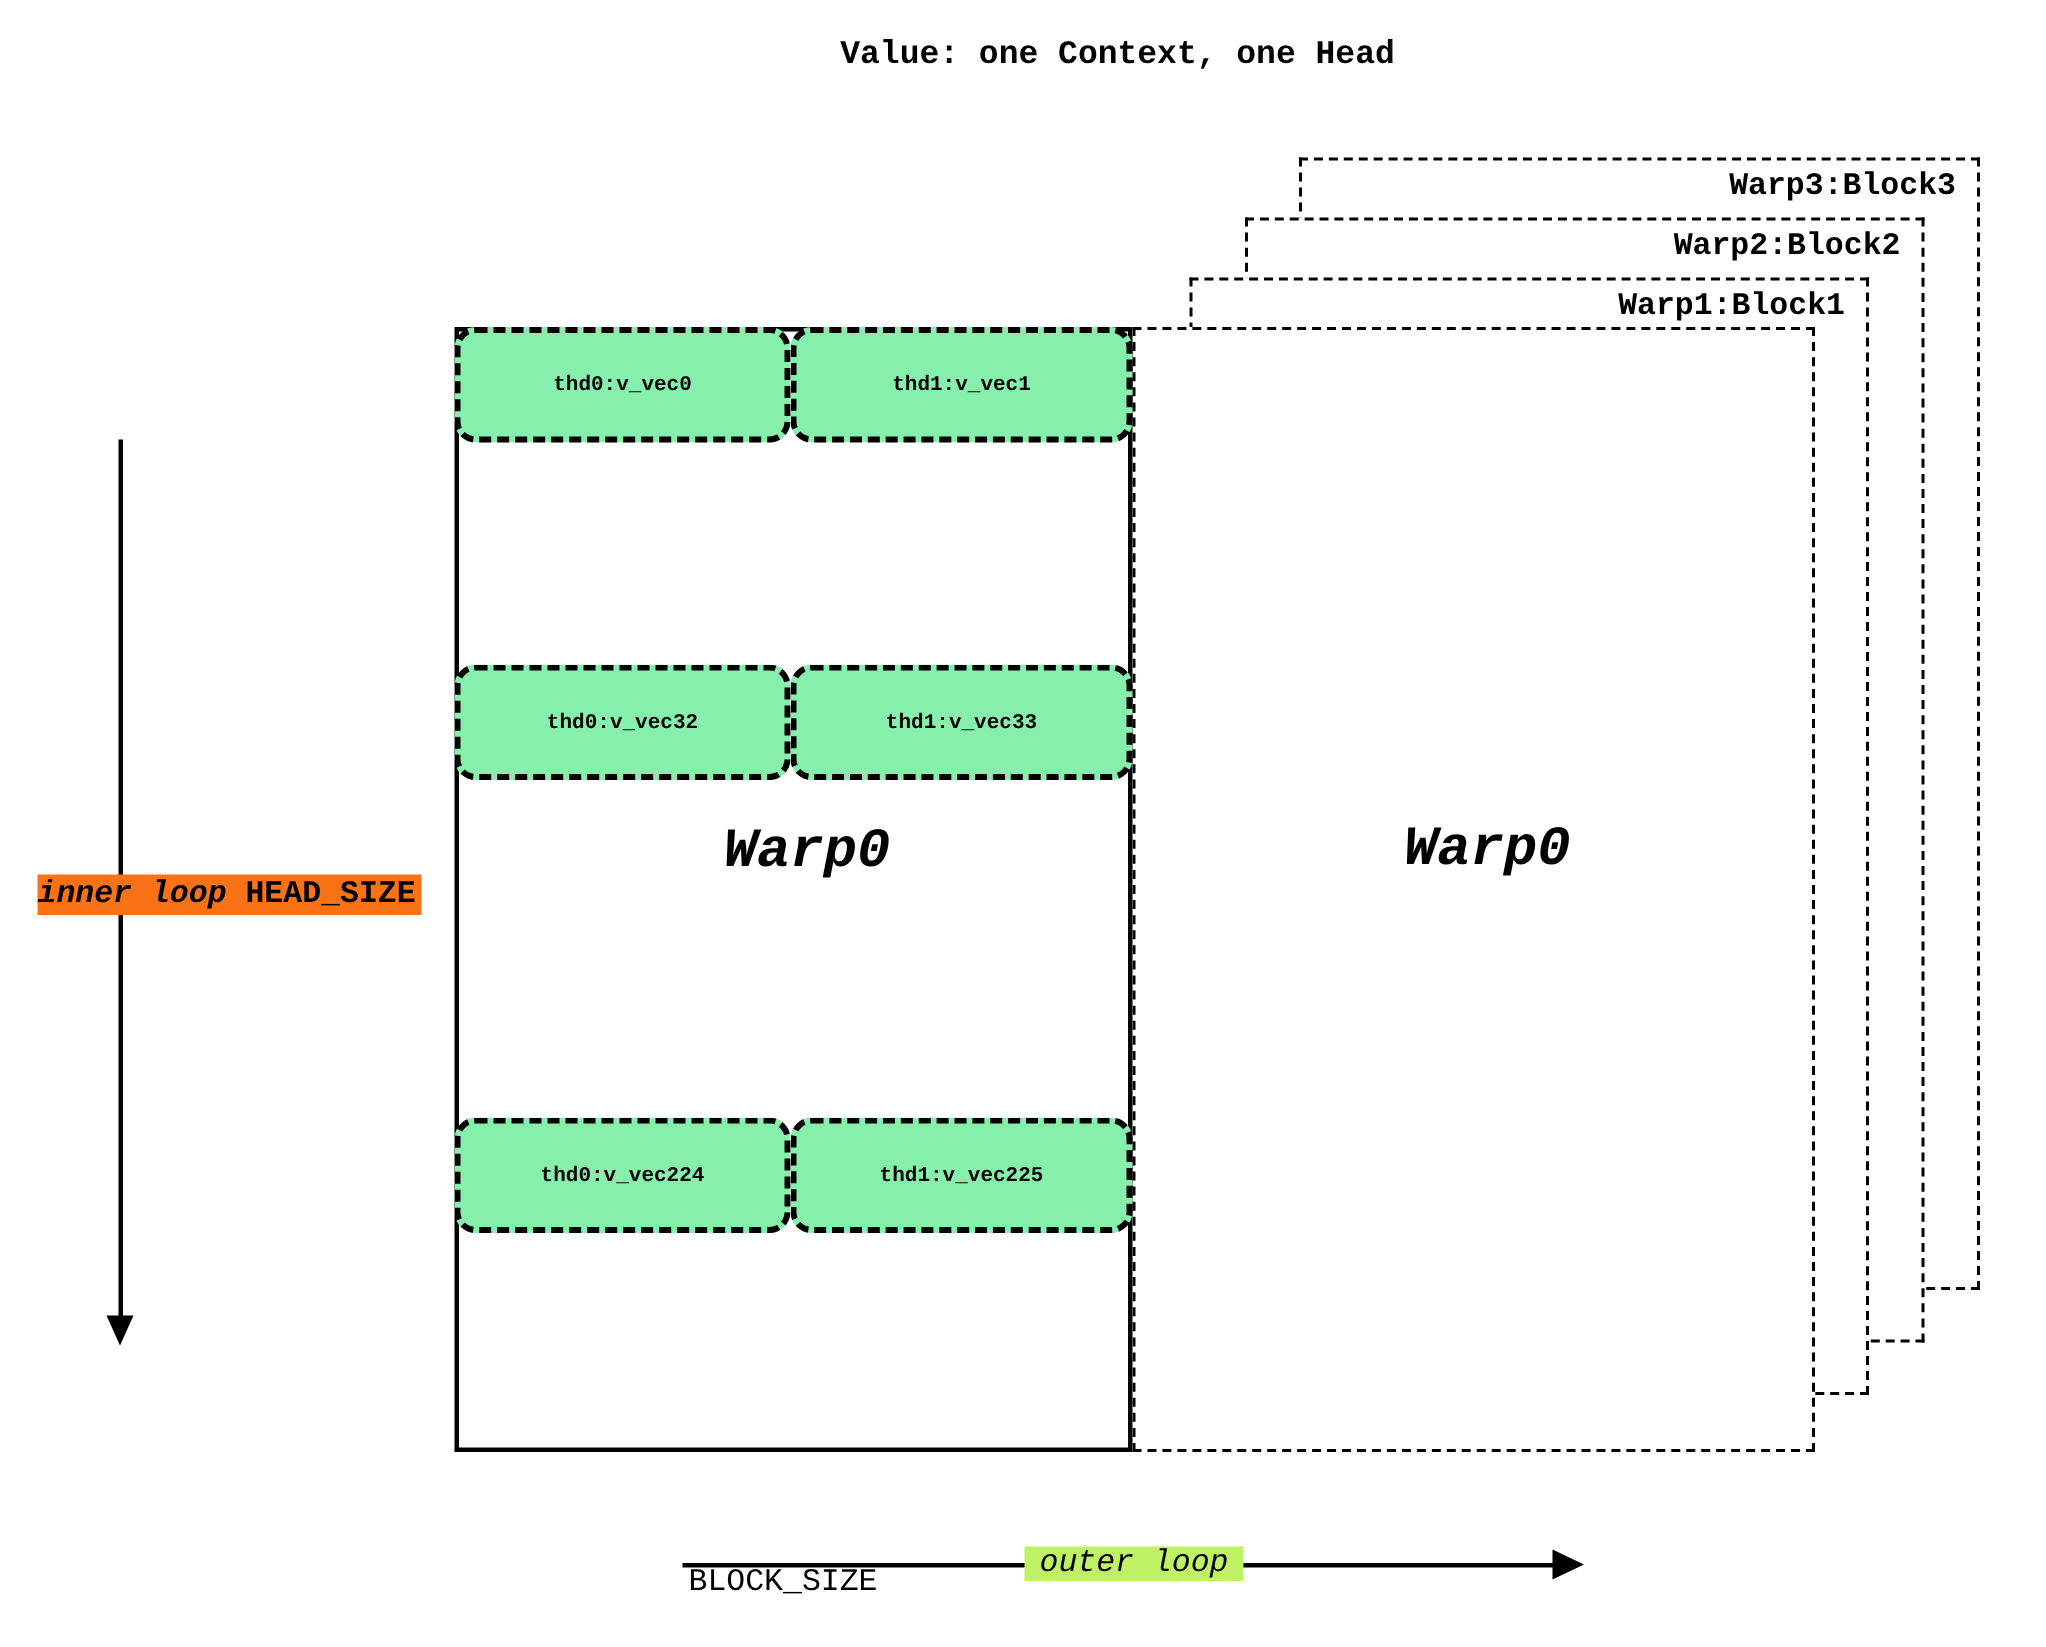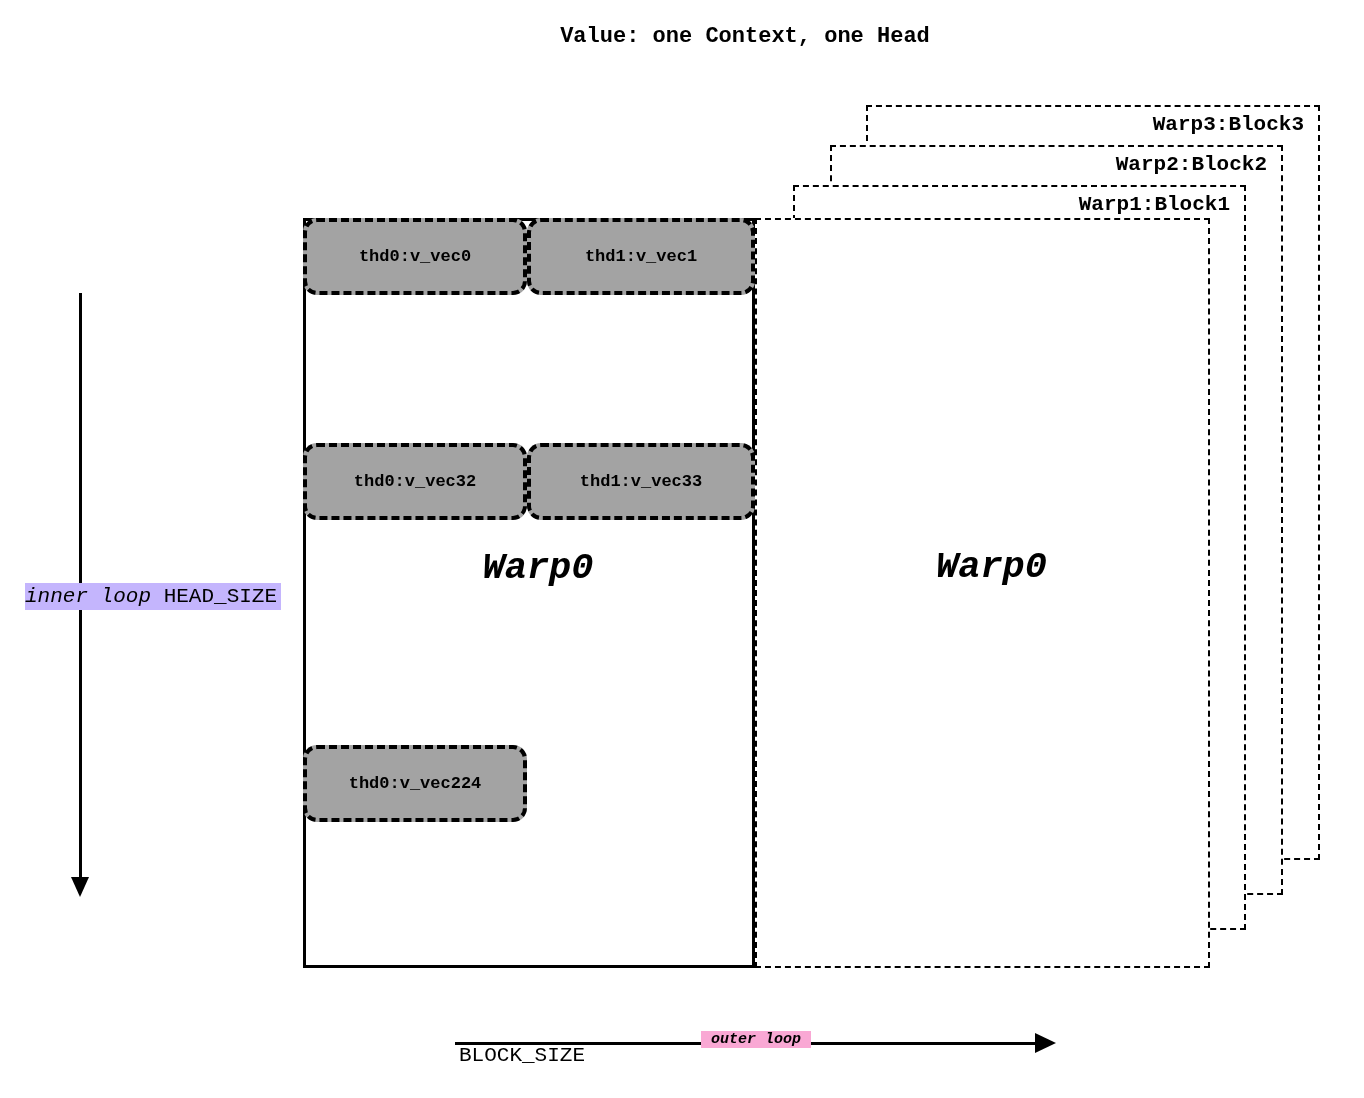--- a/index.html
+++ b/index.html
@@ -56,23 +56,23 @@
     white-space: nowrap;
     padding-left: 18px;
   }
   
   .vec-box {
     position: absolute;
     height: 77px;
     border: 4px dashed #000;
     border-radius: 14px;
     box-sizing: border-box;
-    background: #a3a3a3;
+    background: #86efac;
     display: flex; align-items: center; justify-content: center;
-    font-size: 17px; font-weight: bold;
+    font-size: 14px; font-weight: bold;
     white-space: nowrap;
   }
   .vec-left  { left: -3px;  width: 224px; }
   .vec-right { left: 221px; width: 228px; justify-content: center; }
   .row1 { top: -3px; }
   .row2 { top: 222px; }
   .row3 { top: 524px; }
   
   .v-line {
     position: absolute; left: 79px; top: 293px;
@@ -94,36 +94,36 @@
     position: absolute; left: 1035px; top: 1033px;
     width: 0; height: 0;
     border-top: 10px solid transparent;
     border-bottom: 10px solid transparent;
     border-left: 21px solid #000;
     z-index: 6;
   }
   
   .inner-label {
     position: absolute; left: 25px; top: 583px;
-    font-size: 21px; font-weight: normal;
-    background: #c4b5fd; padding: 2px 4px 2px 0;
+    font-size: 21px; font-weight: bold;
+    background: #f97316; padding: 2px 4px 2px 0;
     white-space: nowrap; z-index: 7;
   }
   .inner-label .it { font-style: italic; }
   .block-size-label {
     position: absolute; left: 522px; top: 1044px;
     transform: translateX(-50%);
     font-size: 21px; font-weight: normal;
     white-space: nowrap; z-index: 7;
   }
   .outer-label {
     position: absolute; left: 756px; top: 1031px;
     transform: translateX(-50%);
-    font-size: 15px; font-weight: bold; font-style: italic;
-    background: #f9a8d4; padding: 0 10px;
+    font-size: 21px; font-weight: normal; font-style: italic;
+    background: #bef264; padding: 0 10px;
     white-space: nowrap; z-index: 7;
   }
 </style>
 </head>
 <body>
 
 <div class="canvas">
 
   <div class="title">Value: one Context, one Head</div>
 
@@ -155,20 +155,23 @@
     <div class="vec-box vec-left row2">
       <span>thd0:v_vec32</span>
     </div>
     <div class="vec-box vec-right row2">
       <span>thd1:v_vec33</span>
     </div>
 
     <div class="vec-box vec-left row3">
       <span>thd0:v_vec224</span>
     </div>
+    <div class="vec-box vec-right row3">
+      <span>thd1:v_vec225</span>
+    </div>
 
     <div class="block-title">
       <div>Warp0</div>
     </div>
 
   </div>
 
   <div class="v-line"></div>
   <div class="v-head"></div>
   <div class="inner-label">

